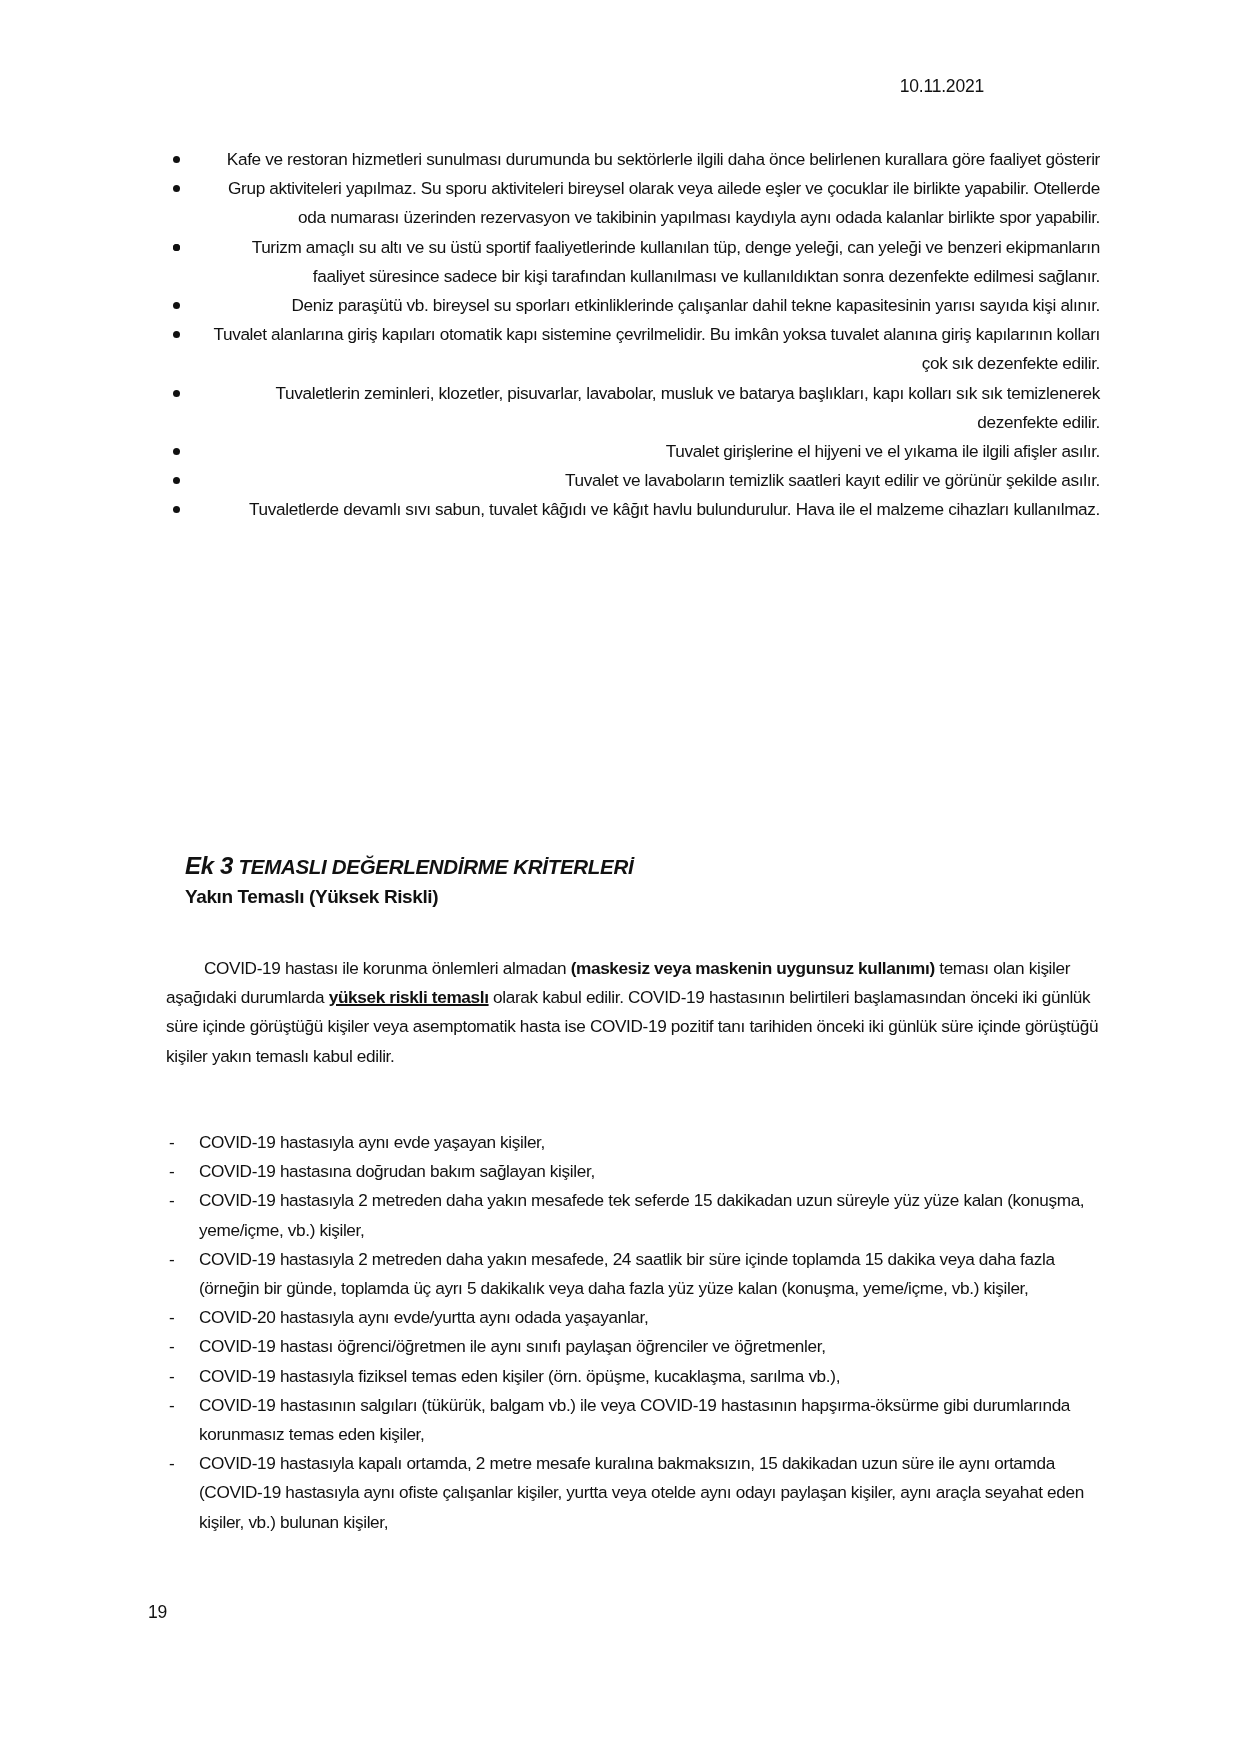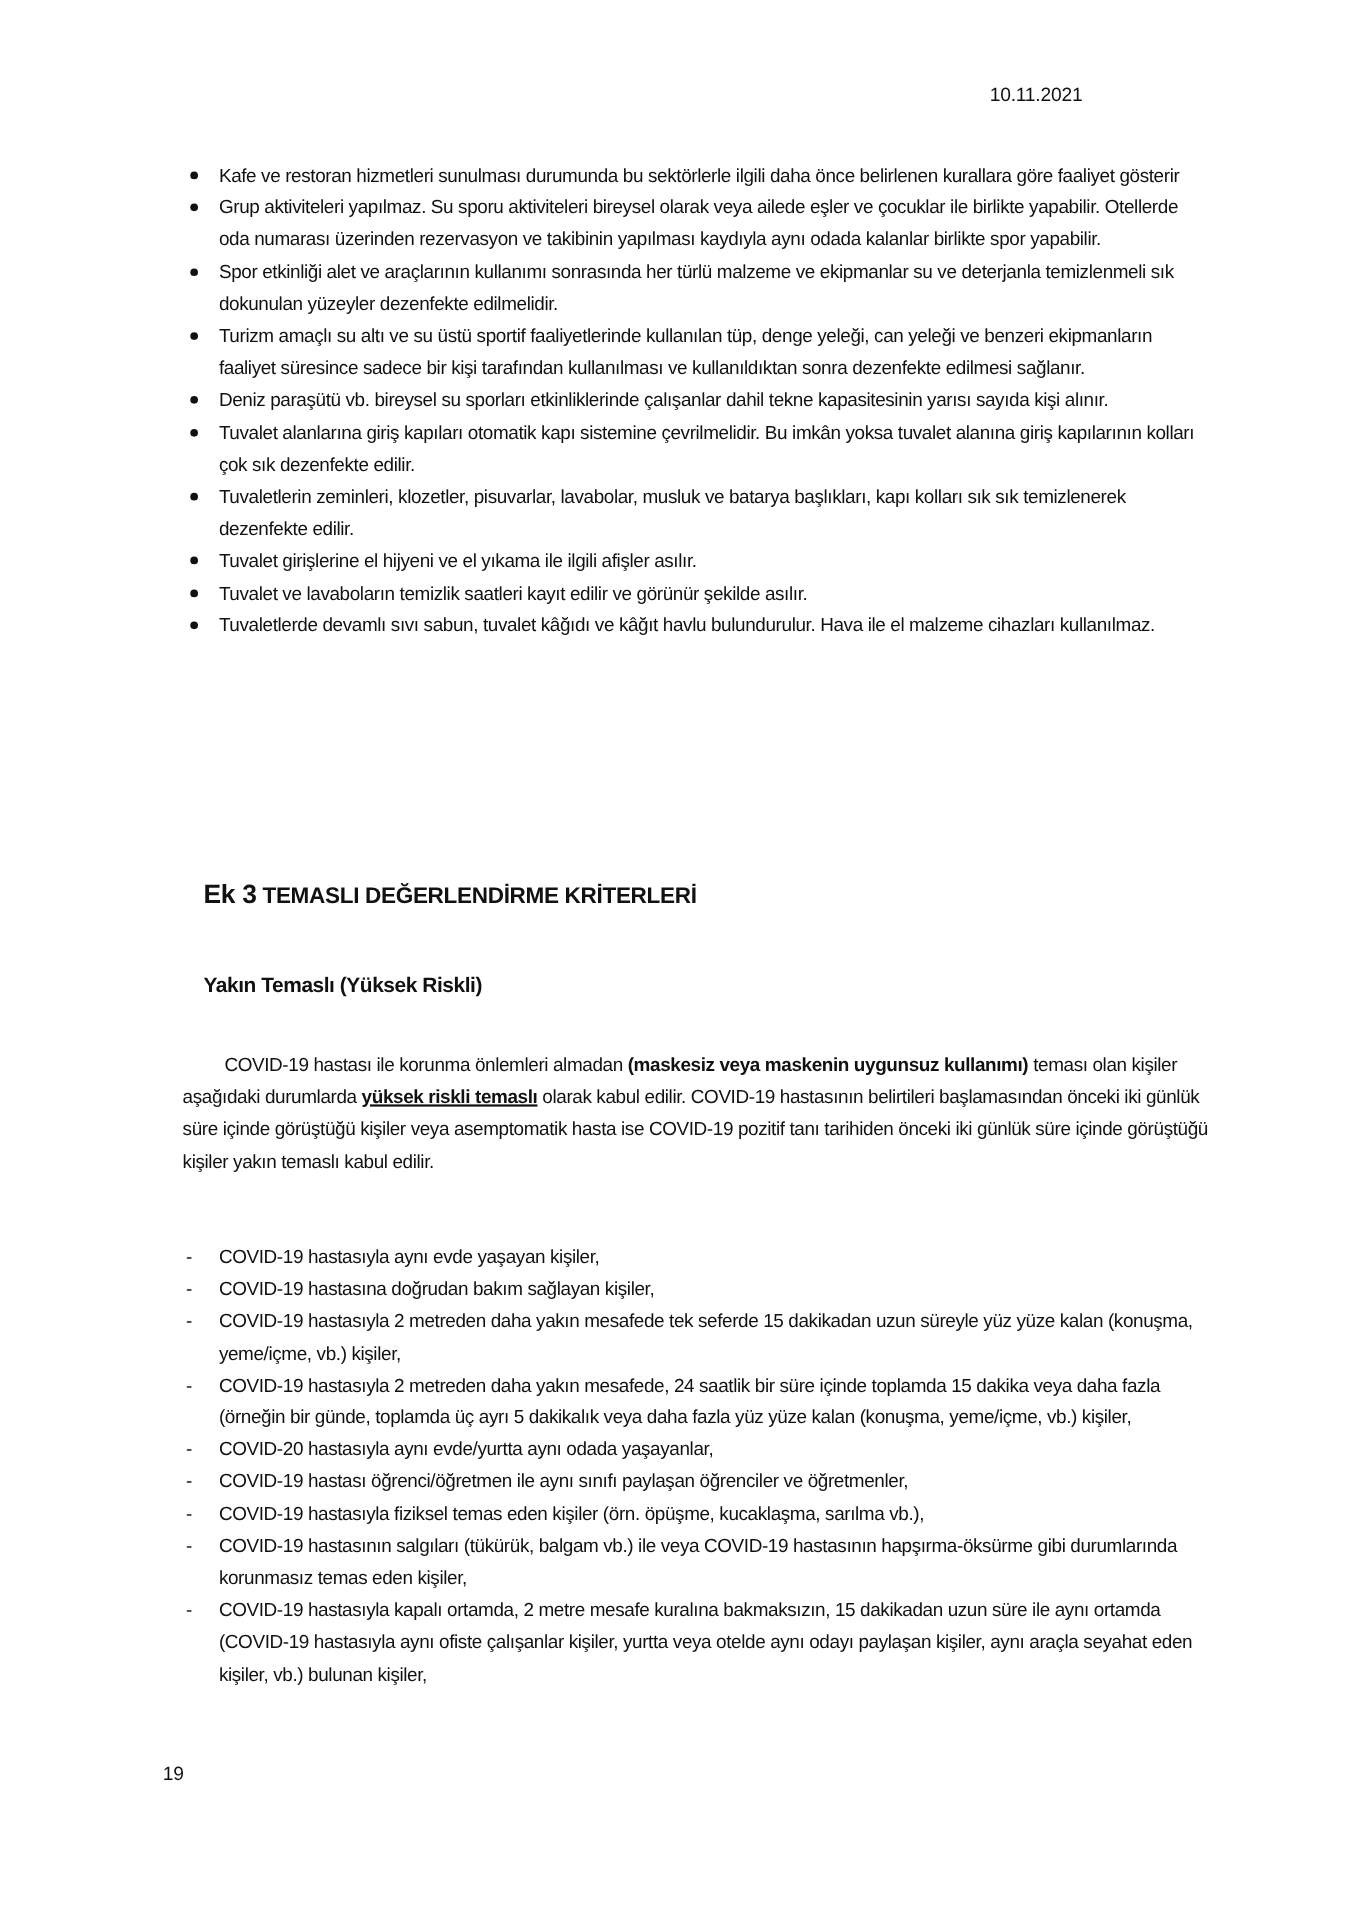--- a/index.html
+++ b/index.html
@@ -2,23 +2,23 @@
 <html><head>
   <meta charset="utf-8">
   <style>
     html, body { margin: 0; padding: 0; background: #ffffff; }
     body { width: 1240px; height: 1754px; position: relative; overflow: hidden;
            font-family: "Liberation Sans", sans-serif; color: #111; }
     .page { position: absolute; left: 0; top: 0; width: 1124px; height: 1754px; }
     .header-date { position: absolute; top: 76px; right: 140px; font-size: 17.5px; letter-spacing: -0.2px; }
     .text { font-size: 17.2px; letter-spacing: -0.35px; line-height: 29.2px; }
     .bullets { position: absolute; left: 165px; top: 145px; width: 935px; margin: 0; padding: 0; list-style: none; }
-    .bullets li { position: relative; padding-left: 34px; }
+    .bullets li { position: relative; padding-left: 34px; text-align: right; }
     .bullets li .marker { position: absolute; left: 8px; top: 11px; width: 7px; height: 7px; border-radius: 50%; background: #111; }
-    .h1 { position: absolute; left: 185px; top: 800px; font-size: 20.5px; font-weight: bold; letter-spacing: -0.3px; }
+    .h1 { position: absolute; left: 185px; top: 852px; font-size: 20.5px; font-weight: bold; letter-spacing: -0.3px; font-style: italic; }
     .h1 .ek { font-size: 24px; }
     .h2 { position: absolute; left: 185px; top: 886px; font-size: 19px; font-weight: bold; letter-spacing: -0.4px; text-align: right; }
     .para { position: absolute; left: 148px; top: 936px; width: 950px; }
     .para .indent { display: inline-block; width: 38px; }
     .para b { font-weight: bold; }
     .para u { text-decoration: underline; text-decoration-thickness: 2px; }
     .dashes { position: absolute; left: 165px; top: 1128px; width: 935px; margin: 0; padding: 0; list-style: none; }
     .dashes li { position: relative; padding-left: 34px; }
     .dashes li .marker { position: absolute; left: 4px; top: 0; }
     .page-num { position: absolute; left: 148px; top: 1602px; font-size: 17.5px; letter-spacing: -0.2px; }
@@ -26,21 +26,21 @@
 </head>
 <body>
 
 <div class="page">
 
   <div class="header-date">10.11.2021</div>
 
   <ul class="bullets text">
     <li><span class="marker"></span><span>Kafe ve restoran hizmetleri sunulması durumunda bu sektörlerle ilgili daha önce belirlenen kurallara göre faaliyet gösterir</span></li>
     <li><span class="marker"></span><span>Grup aktiviteleri yapılmaz. Su sporu aktiviteleri bireysel olarak veya ailede eşler ve çocuklar ile birlikte yapabilir. Otellerde oda numarası üzerinden rezervasyon ve takibinin yapılması kaydıyla aynı odada kalanlar birlikte spor yapabilir.</span></li>
-    <li><span class="marker"></span><span>Spor etkinliği alet ve araçlarının kullanımı sonrasında her türlü malzeme ve ekipmanlar su ve deterjanla temizlenmeli sık dokunulan yüzeyler dezenfekte edilmelidir.</span></li>
+    <li><span class="marker"></span></li>
     <li><span class="marker"></span><span>Turizm amaçlı su altı ve su üstü sportif faaliyetlerinde kullanılan tüp, denge yeleği, can yeleği ve benzeri ekipmanların faaliyet süresince sadece bir kişi tarafından kullanılması ve kullanıldıktan sonra dezenfekte edilmesi sağlanır.</span></li>
     <li><span class="marker"></span><span>Deniz paraşütü vb. bireysel su sporları etkinliklerinde çalışanlar dahil tekne kapasitesinin yarısı sayıda kişi alınır.</span></li>
     <li><span class="marker"></span><span>Tuvalet alanlarına giriş kapıları otomatik kapı sistemine çevrilmelidir. Bu imkân yoksa tuvalet alanına giriş kapılarının kolları çok sık dezenfekte edilir.</span></li>
     <li><span class="marker"></span><span>Tuvaletlerin zeminleri, klozetler, pisuvarlar, lavabolar, musluk ve batarya başlıkları, kapı kolları sık sık temizlenerek dezenfekte edilir.</span></li>
     <li><span class="marker"></span><span>Tuvalet girişlerine el hijyeni ve el yıkama ile ilgili afişler asılır.</span></li>
     <li><span class="marker"></span><span>Tuvalet ve lavaboların temizlik saatleri kayıt edilir ve görünür şekilde asılır.</span></li>
     <li><span class="marker"></span><span>Tuvaletlerde devamlı sıvı sabun, tuvalet kâğıdı ve kâğıt havlu bulundurulur. Hava ile el malzeme cihazları kullanılmaz.</span></li>
   </ul>
 
   <div class="h1">

